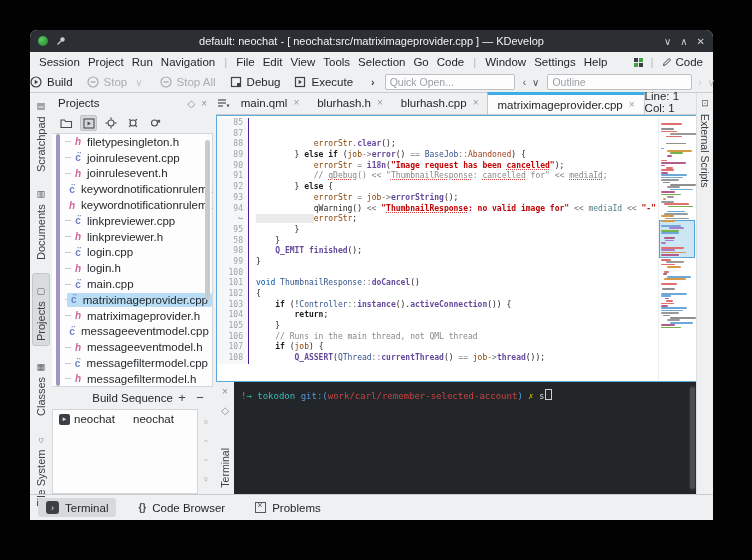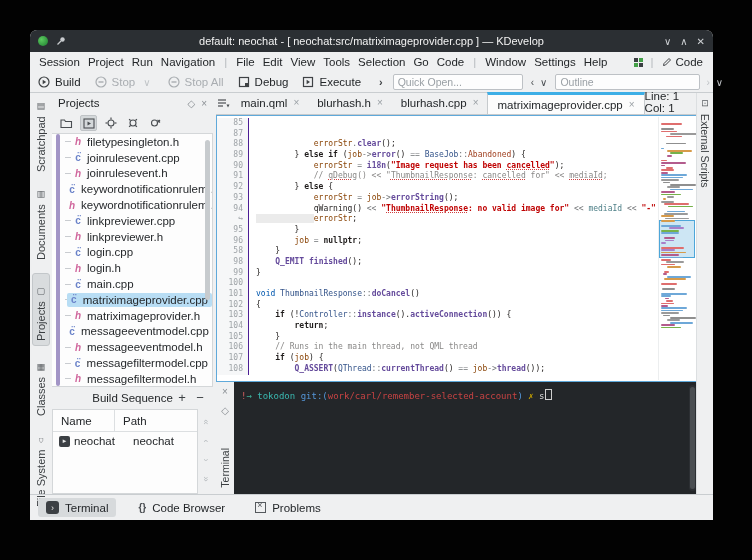--- a/index.html
+++ b/index.html
@@ -21,21 +21,21 @@
   #menubar{position:absolute;left:0;top:22px;width:100%;height:20px;display:flex;align-items:center;
            font-size:11.5px;color:#232629;}
   .menugrp{display:flex;gap:8px;padding:0 9px;}
   .menu-sep{color:#b6babd;}
   #menubar-right{margin-left:auto;display:flex;align-items:center;gap:8px;padding-right:10px;}
   .gridicon{display:inline-grid;grid-template-columns:4px 4px;grid-template-rows:4px 4px;gap:1px;}
   .gridicon i{display:block;}
   #code-btn{display:flex;align-items:center;gap:4px;}
   
   #toolbar{position:absolute;left:0;top:42px;width:100%;height:21px;display:flex;align-items:center;
-           font-size:11.5px;color:#232629;border-bottom:1px solid #c9cdd0;box-sizing:border-box;padding-left:8px;}
+           font-size:11.5px;color:#232629;border-bottom:1px solid #c9cdd0;box-sizing:border-box;}
   .tbtn{display:flex;align-items:center;gap:5px;margin-right:14px;white-space:nowrap;}
   .tbtn.disabled{color:#a9adb1;}
   .tb-chev{color:#3f4245;font-weight:bold;font-size:11px;margin:0 10px 0 4px;}
   .tb-input{height:14px;width:120px;border:1px solid #bdc1c5;border-radius:2px;background:#fdfdfd;
             font-family:"Liberation Sans",sans-serif;font-size:10.5px;color:#444;padding:0 4px;outline:none;}
   .tb-input::placeholder{color:#9aa0a5;}
   .mini-nav{color:#4a4e52;font-size:10px;margin:0 3px;}
   .mini-nav.dis{color:#c0c4c7;}
   
   #content{position:absolute;left:0;right:0;top:63px;bottom:26px;}
@@ -450,24 +450,20 @@
             </div>
         <div id="tree-scroll"></div>
       </div>
       <div id="buildseq">
         <div id="bs-head">
           <span>Build Sequence</span>
           <span id="bs-plus">+</span>
           <span id="bs-minus">−</span>
         </div>
         <div id="bs-body">
-          <div id="bs-cols">
-            <span class="c1">Name</span>
-            <span>Path</span>
-          </div>
           <div id="bs-rows">
                 <div class="bsrow">
                   <span class="bs-ico">▸</span>
                   <span class="bs-name">neochat</span>
                   <span class="bs-path">neochat</span>
                 </div>
               </div>
         </div>
         <div id="bs-side">
           <span class="rot90">«</span>
@@ -517,21 +513,20 @@
               <div class="cl"><span class="g">87</span><span class="tl"></span></div>
               <div class="cl"><span class="g">88</span><span class="tl"><span class="tk-n">            </span><span class="tk-m">errorStr</span><span class="tk-o">.</span><span class="tk-f">clear</span><span class="tk-n">();</span></span></div>
               <div class="cl"><span class="g">89</span><span class="tl"><span class="tk-n">        } </span><span class="tk-k">else if</span><span class="tk-n"> (</span><span class="tk-m">job</span><span class="tk-o">-&gt;</span><span class="tk-f">error</span><span class="tk-n">() </span><span class="tk-o">==</span><span class="tk-n"> </span><span class="tk-cls">BaseJob</span><span class="tk-o">::</span><span class="tk-e">Abandoned</span><span class="tk-n">) {</span></span></div>
               <div class="cl"><span class="g">90</span><span class="tl"><span class="tk-n">            </span><span class="tk-m">errorStr</span><span class="tk-n"> </span><span class="tk-o">=</span><span class="tk-n"> </span><span class="tk-f">i18n</span><span class="tk-n">(</span><span class="tk-s">"Image request has been </span><span class="tk-su">cancelled</span><span class="tk-s">"</span><span class="tk-n">);</span></span></div>
               <div class="cl"><span class="g">91</span><span class="tl"><span class="tk-n">            </span><span class="tk-c">// </span><span class="tk-cu">qDebug</span><span class="tk-c">() &lt;&lt; "</span><span class="tk-cu">ThumbnailResponse</span><span class="tk-c">: </span><span class="tk-cu">cancelled</span><span class="tk-c"> for" &lt;&lt; </span><span class="tk-cu">mediaId</span><span class="tk-c">;</span></span></div>
               <div class="cl"><span class="g">92</span><span class="tl"><span class="tk-n">        } </span><span class="tk-k">else</span><span class="tk-n"> {</span></span></div>
               <div class="cl"><span class="g">93</span><span class="tl"><span class="tk-n">            </span><span class="tk-m">errorStr</span><span class="tk-n"> </span><span class="tk-o">=</span><span class="tk-n"> </span><span class="tk-m">job</span><span class="tk-o">-&gt;</span><span class="tk-f">errorString</span><span class="tk-n">();</span></span></div>
               <div class="cl"><span class="g">94</span><span class="tl"><span class="tk-n">            qWarning() </span><span class="tk-o">&lt;&lt;</span><span class="tk-n"> </span><span class="tk-s">"</span><span class="tk-su">ThumbnailResponse</span><span class="tk-s">: no valid image for"</span><span class="tk-n"> </span><span class="tk-o">&lt;&lt;</span><span class="tk-n"> </span><span class="tk-a">mediaId</span><span class="tk-n"> </span><span class="tk-o">&lt;&lt;</span><span class="tk-n"> </span><span class="tk-s">"-"</span><span class="tk-n"> </span></span></div>
               <div class="cl"><span class="g">↪</span><span class="tl"><span class="tk-wrapind">            </span><span class="tk-m">errorStr</span><span class="tk-n">;</span></span></div>
               <div class="cl"><span class="g">95</span><span class="tl"><span class="tk-n">        }</span></span></div>
-              <div class="cl"><span class="g">96</span><span class="tl"><span class="tk-n">        </span><span class="tk-m">job</span><span class="tk-n"> </span><span class="tk-o">=</span><span class="tk-n"> </span><span class="tk-k">nullptr</span><span class="tk-n">;</span></span></div>
               <div class="cl"><span class="g">58</span><span class="tl"><span class="tk-n">    }</span></span></div>
               <div class="cl"><span class="g">98</span><span class="tl"><span class="tk-n">    </span><span class="tk-f">Q_EMIT</span><span class="tk-n"> </span><span class="tk-f">finished</span><span class="tk-n">();</span></span></div>
               <div class="cl"><span class="g">99</span><span class="tl"><span class="tk-n">}</span></span></div>
               <div class="cl"><span class="g">100</span><span class="tl"></span></div>
               <div class="cl"><span class="g">101</span><span class="tl"><span class="tk-t">void</span><span class="tk-n"> </span><span class="tk-cls">ThumbnailResponse</span><span class="tk-o">::</span><span class="tk-f">doCancel</span><span class="tk-n">()</span></span></div>
               <div class="cl"><span class="g">102</span><span class="tl"><span class="tk-n">{</span></span></div>
               <div class="cl"><span class="g">103</span><span class="tl"><span class="tk-n">    </span><span class="tk-k">if</span><span class="tk-n"> (!</span><span class="tk-cls">Controller</span><span class="tk-o">::</span><span class="tk-f">instance</span><span class="tk-n">().</span><span class="tk-f">activeConnection</span><span class="tk-n">()) {</span></span></div>
               <div class="cl"><span class="g">104</span><span class="tl"><span class="tk-n">        </span><span class="tk-k">return</span><span class="tk-n">;</span></span></div>
               <div class="cl"><span class="g">105</span><span class="tl"><span class="tk-n">    }</span></span></div>
               <div class="cl"><span class="g">106</span><span class="tl"><span class="tk-n">    </span><span class="tk-c">// Runs in the main thread, not QML thread</span></span></div>

